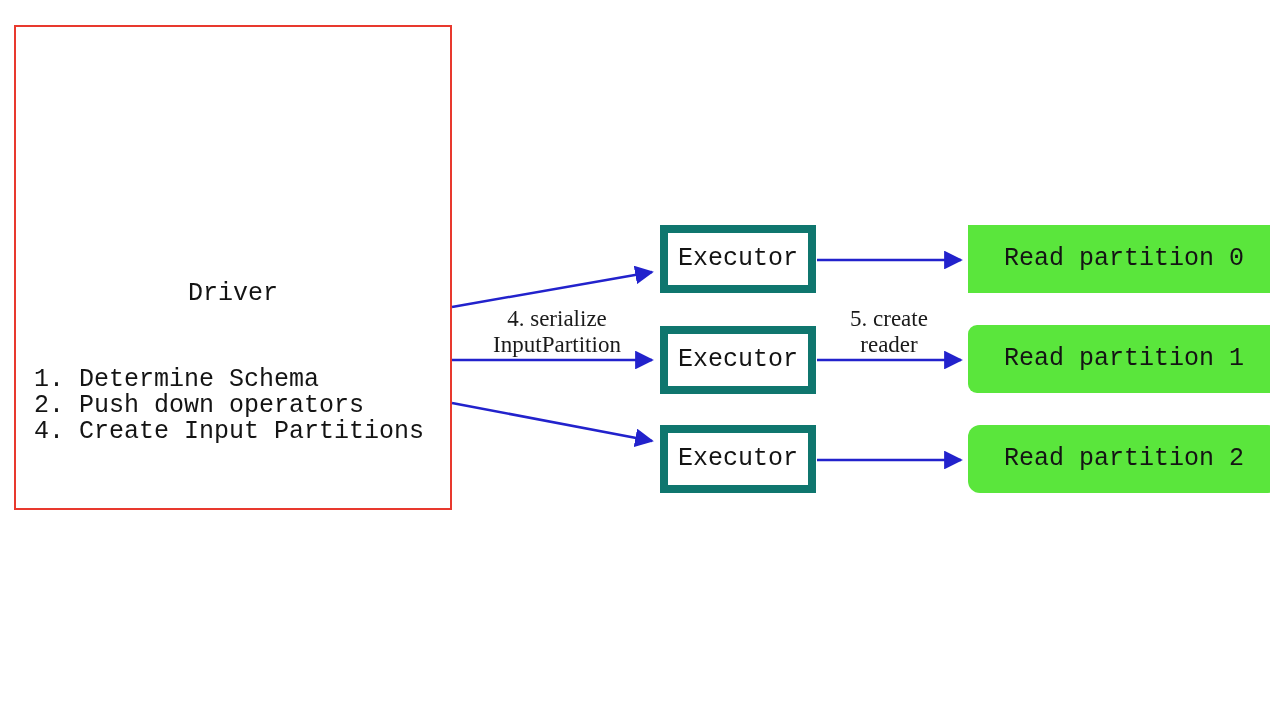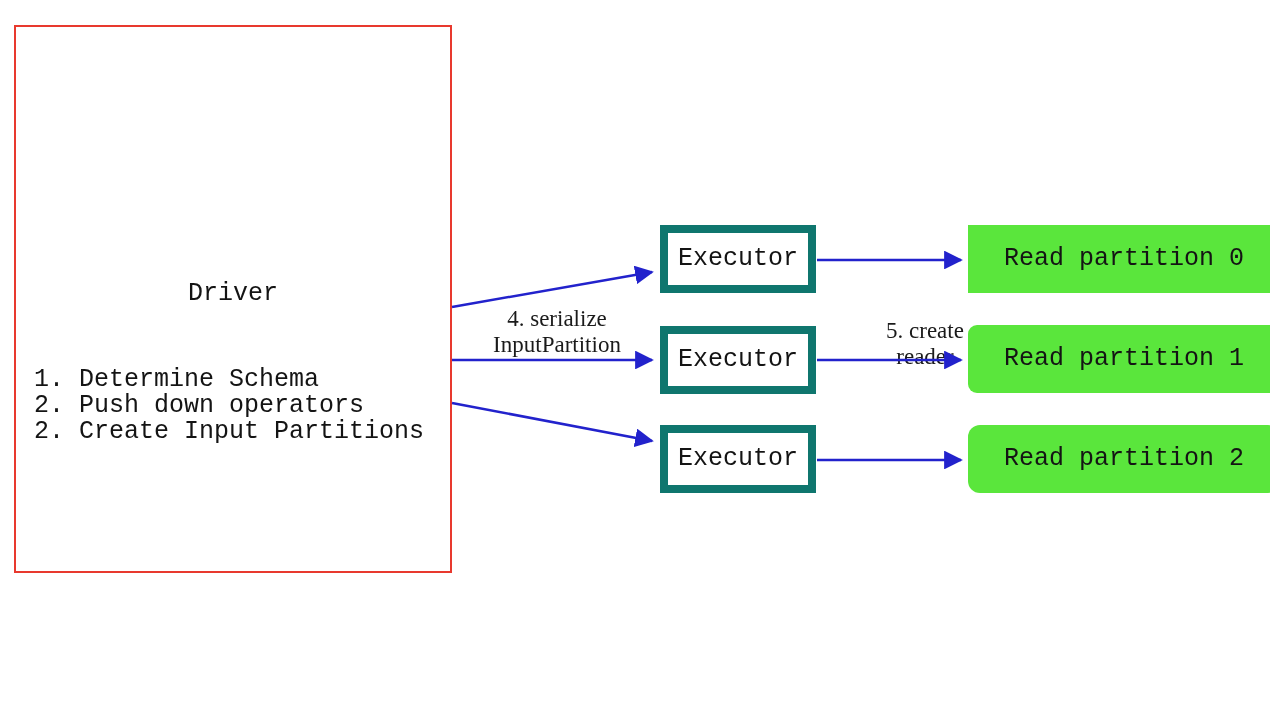--- a/index.html
+++ b/index.html
@@ -14,21 +14,21 @@
     color: #141414;
   }
   .node {
     position: absolute;
     font-size: 25px;
     line-height: 26px;
     white-space: nowrap;
   }
   .driver-box {
     left: 14px; top: 25px;
-    width: 438px; height: 548px;
+    width: 438px; height: 485px;
     border: 2px solid #e8392e;
     background: #ffffff;
   }
   .driver-title {
     position: absolute;
     left: 0; right: 0;
     top: 254px;
     text-align: center;
     font-size: 25px;
   }
@@ -63,39 +63,39 @@
   .edge-label {
     position: absolute;
     font-family: "Liberation Serif", "DejaVu Serif", serif;
     font-size: 23px;
     line-height: 26px;
     text-align: center;
     color: #1a1a1a;
     white-space: nowrap;
   }
   .label-serialize { left: 457px; top: 306px; width: 200px; text-align: center; }
-  .label-create-reader { left: 845px; top: 306px; width: 160px; margin-top: 12px; }
+  .label-create-reader { left: 809px; top: 306px; width: 160px; }
   .arrow-layer {
     position: absolute;
     left: 0; top: 0;
     width: 1270px; height: 710px;
     pointer-events: none;
   }
 </style>
 </head>
 <body>
 
 <div class="canvas">
 
   <div class="node driver-box">
     <div class="driver-title">Driver</div>
     <div class="driver-steps">
       <div>1. Determine Schema</div>
       <div>2. Push down operators</div>
-      <div>2. Create Input Partitions</div>
+      <div>4. Create Input Partitions</div>
     </div>
   </div>
 
   <div class="node executor-box executor-1">
     <span>Executor</span>
   </div>
   <div class="node executor-box executor-2">
     <span>Executor</span>
   </div>
   <div class="node executor-box executor-3">

